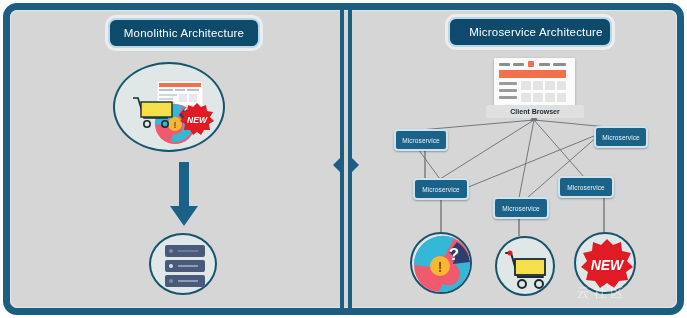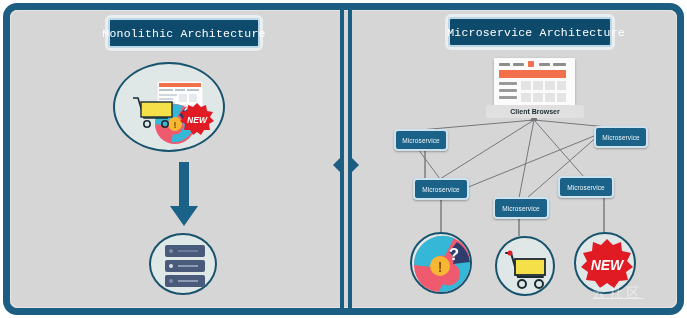--- a/index.html
+++ b/index.html
@@ -35,27 +35,26 @@
     right:-6px;border-top:9px solid transparent;border-bottom:9px solid transparent;
     border-left:9px solid #1c5e82;
   }
 
   
   .title-pill{
     position:absolute;
     background:#0e4a6b;
     color:#ffffff;
     border:2px solid #bcd7e6;
-    border-radius:3px;
+    border-radius:8px;
     font-size:11.5px;
     letter-spacing:.2px;
     display:flex;align-items:center;justify-content:center;
     box-shadow:0 0 0 3px #e9eef1, 0 1px 3px rgba(0,0,0,.25);
     white-space:nowrap;
-    font-family:Liberation Mono, monospace;
   }
   #title-mono{left:108px;top:18px;width:148px;height:26px;}
   #title-micro{left:448px;top:17px;width:148px;height:26px;padding-left:12px;}
 
   
   .circ{
     position:absolute;border-radius:50%;
     border:2px solid #18536e;
     background:#dfe7e7;
     box-sizing:border-box;
@@ -97,25 +96,24 @@
   
   #rc1{left:410px;top:232px;width:62px;height:62px;}
   #rc2{left:495px;top:236px;width:60px;height:60px;}
   #rc3{left:574px;top:232px;width:62px;height:62px;}
 
   svg{display:block;}
   .edge-svg{position:absolute;left:0;top:0;width:687px;height:318px;pointer-events:none;}
 
   
   #watermark{
-    position:absolute;left:562px;top:283px;width:112px;height:20px;
+    position:absolute;left:546px;top:283px;width:112px;height:20px;
     color:rgba(255,255,255,.55);font-size:13px;letter-spacing:4px;
     display:flex;align-items:center;justify-content:center;
     font-family:"DejaVu Sans",sans-serif;
-    text-decoration:underline;
   }
 </style>
 </head>
 <body>
 
 <div id="stage">
 
   <div class="frame"></div>
   <div class="frame-inner-shade"></div>
 

